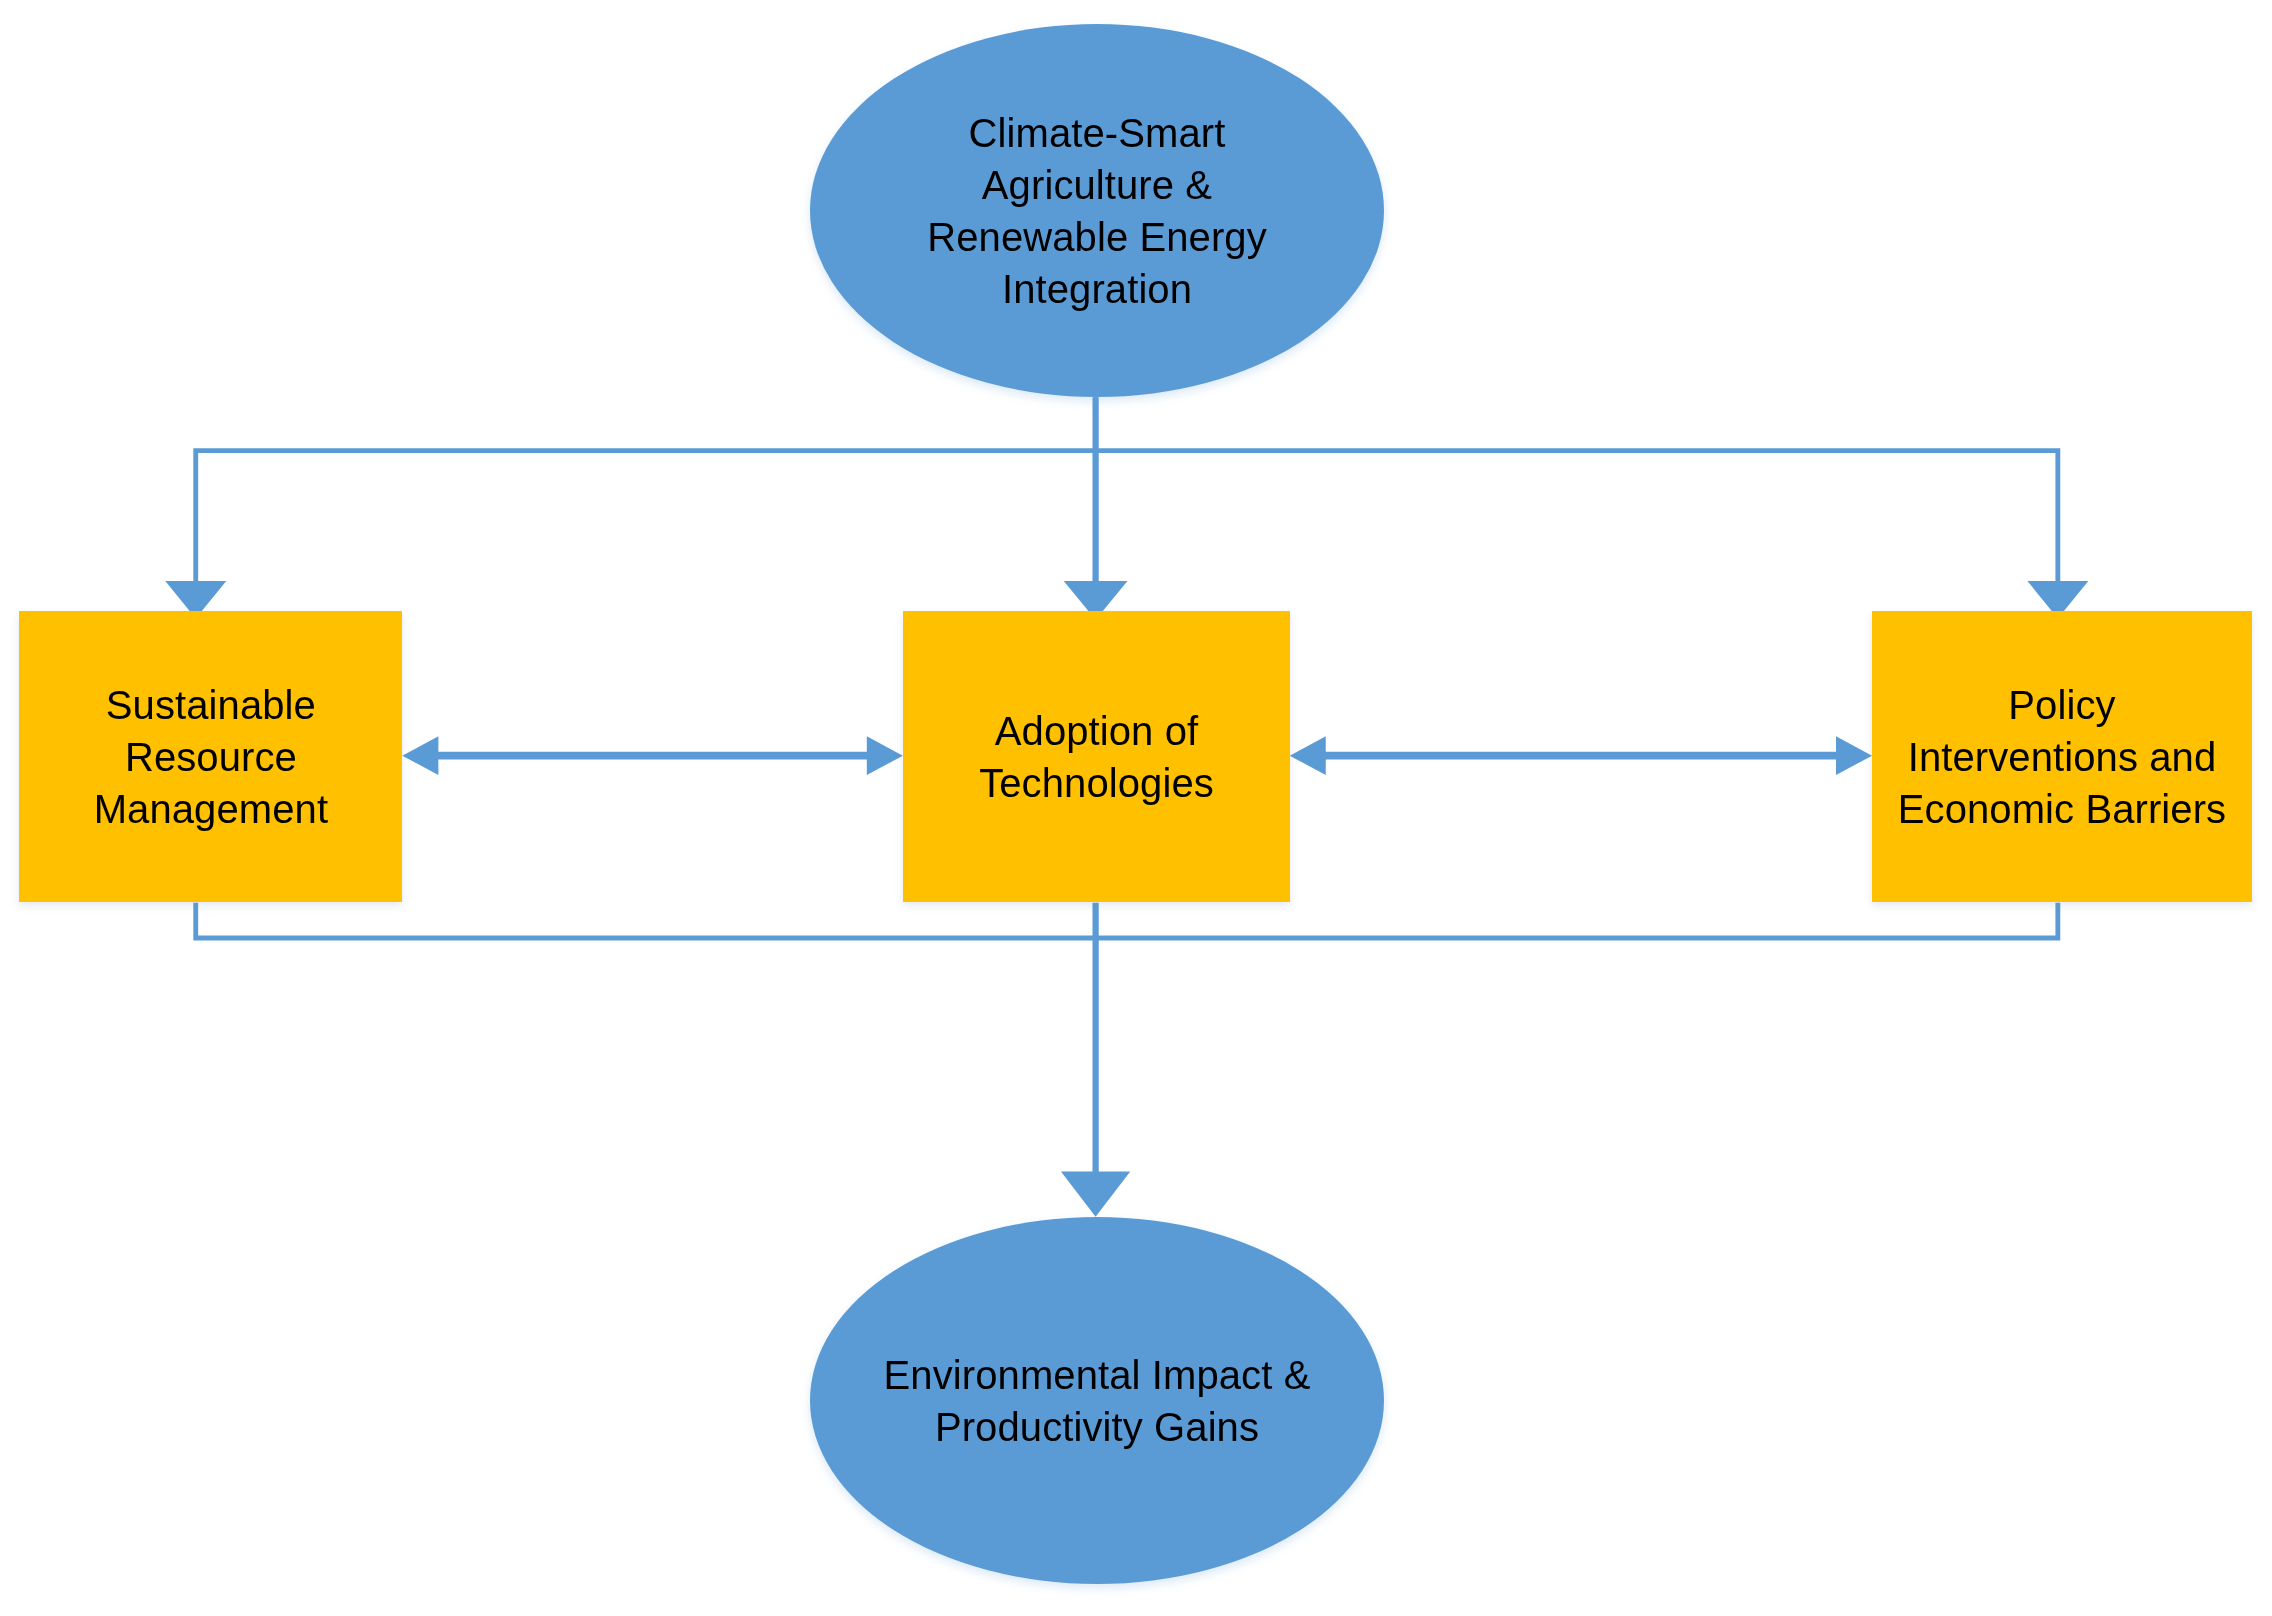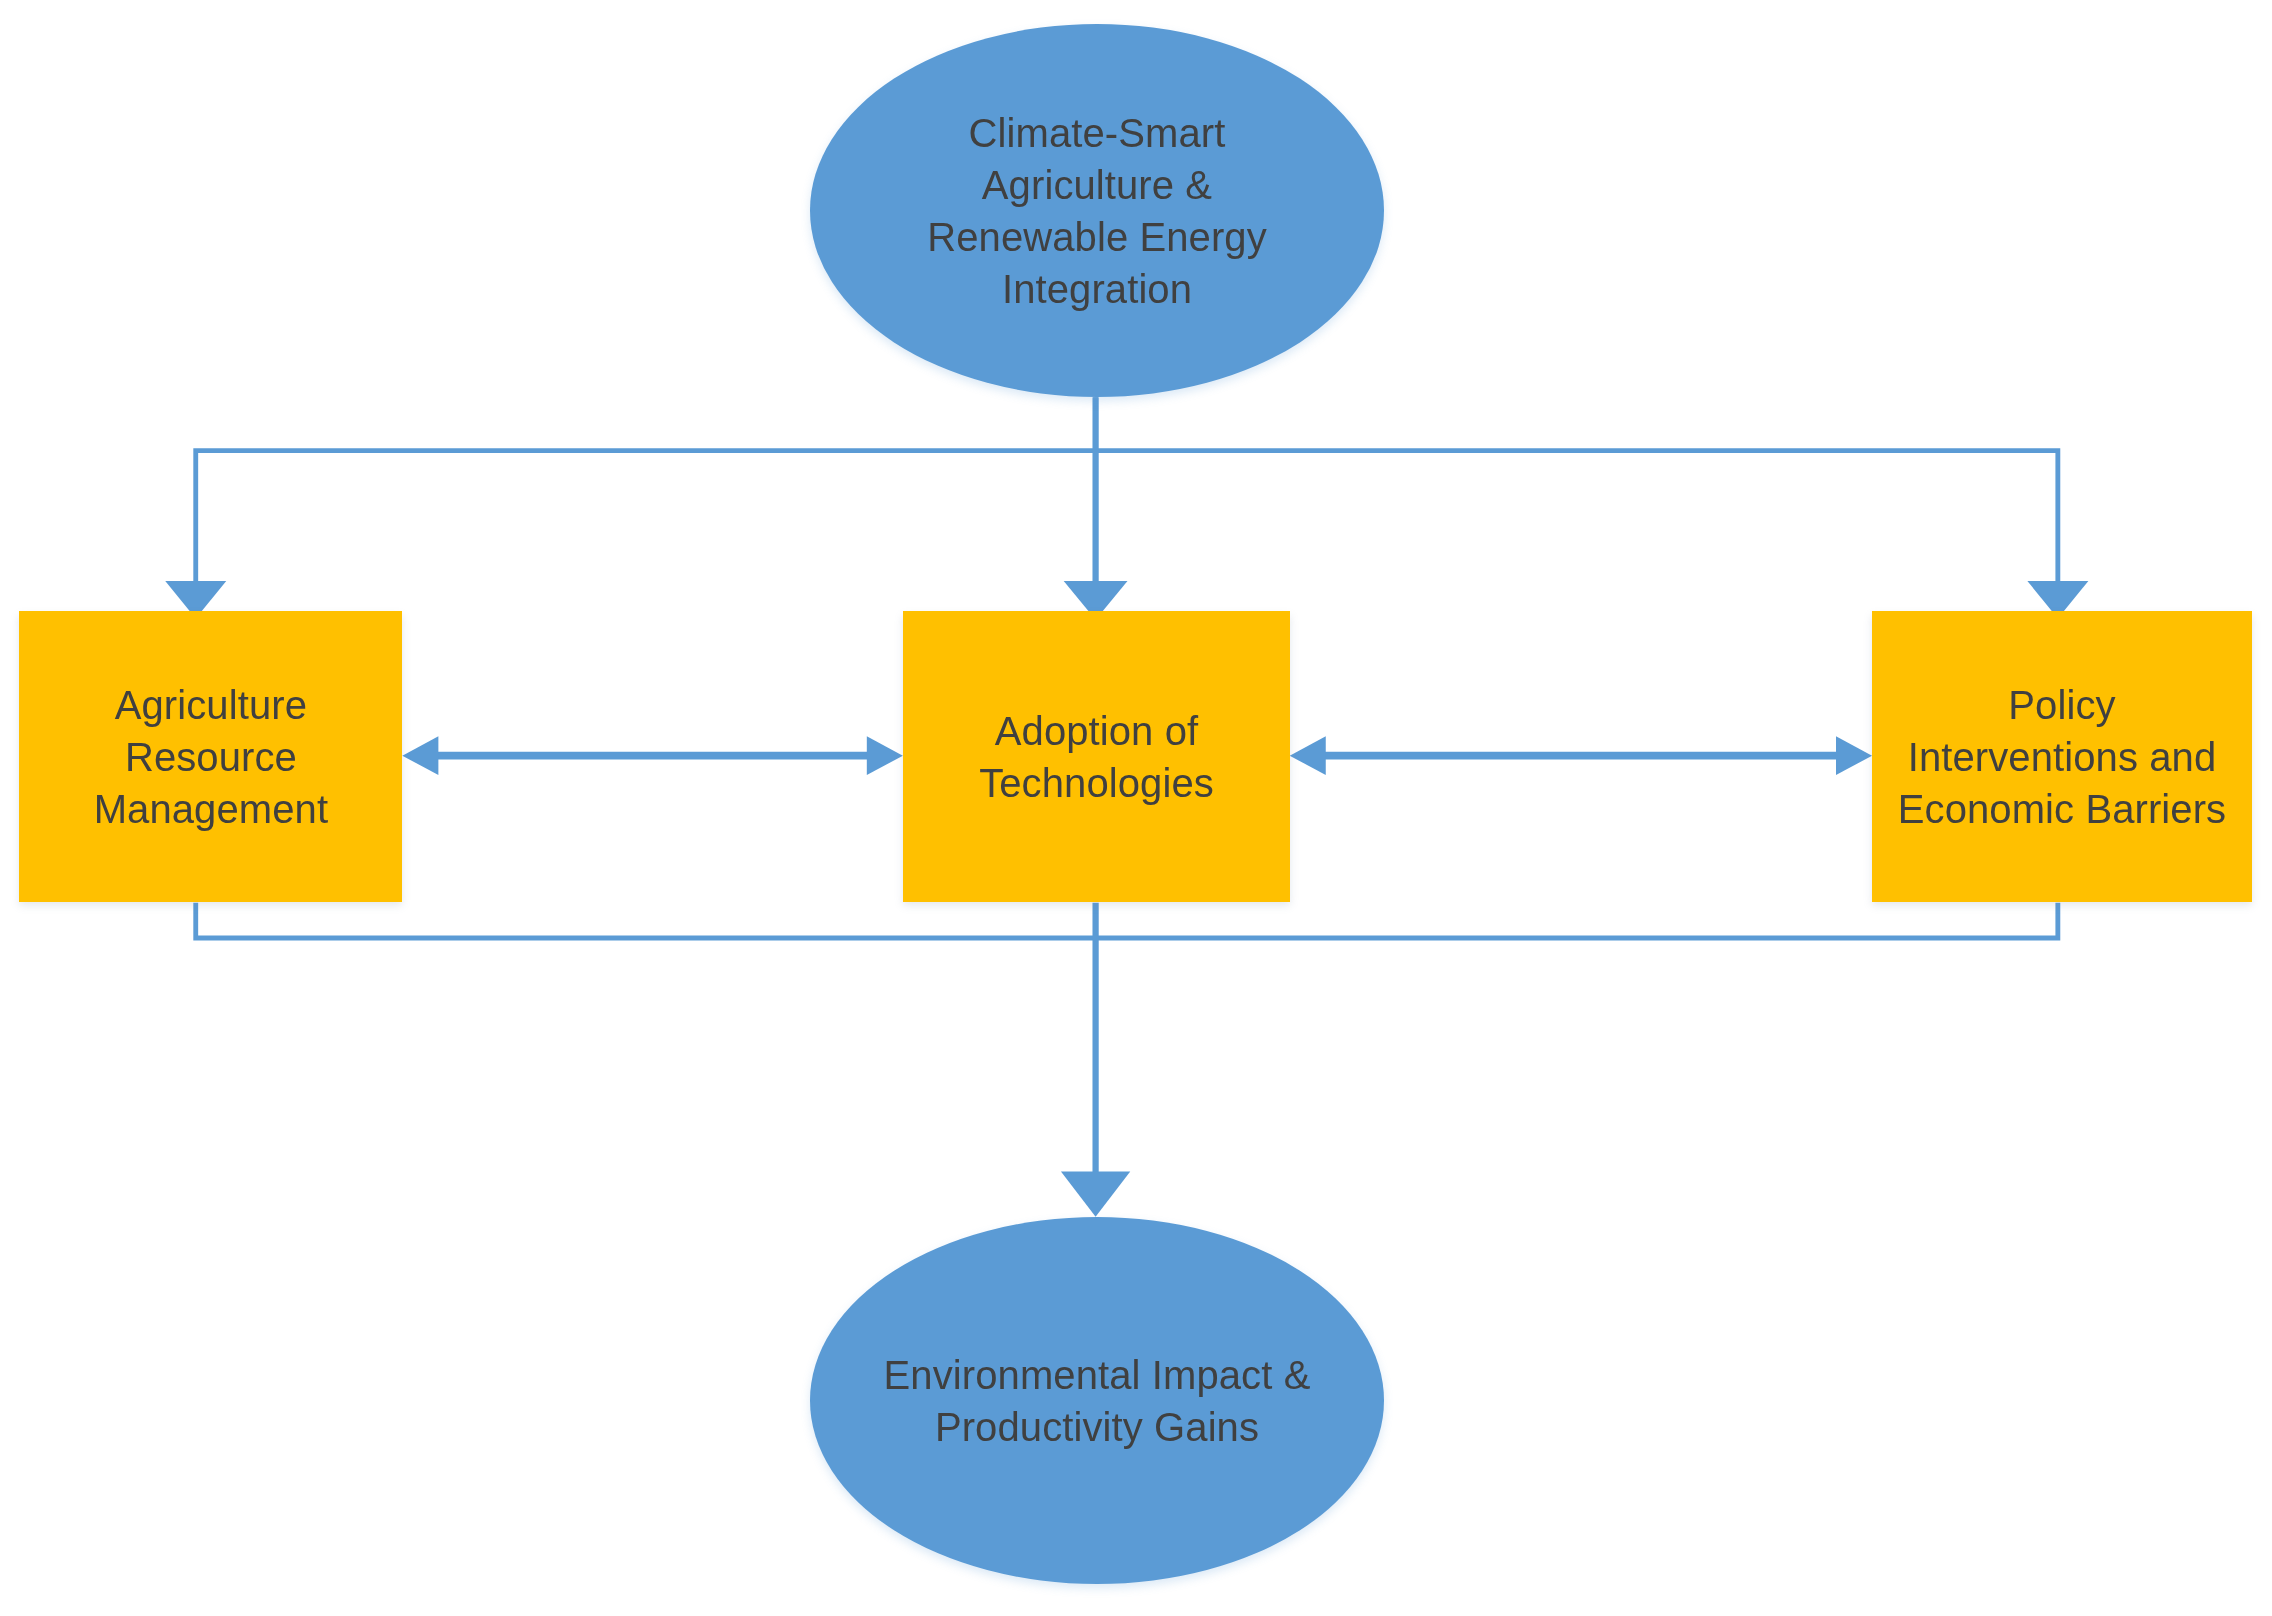--- a/index.html
+++ b/index.html
@@ -24,21 +24,21 @@
     top: 0;
     width: 2273px;
     height: 1616px;
   }
   .node {
     position: absolute;
     display: flex;
     align-items: center;
     justify-content: center;
     text-align: center;
-    color: #404040;
+    color: #000000;
     box-sizing: border-box;
   }
   .node-label {
     display: block;
     width: 100%;
     white-space: pre-line;
     line-height: 1.30;
     letter-spacing: 0.1px;
   }
   .ellipse-node {
@@ -150,21 +150,21 @@
   </svg>
 
   <div class="node ellipse-node" id="node-top-ellipse">
     <span class="node-label">Climate-Smart
 Agriculture &amp;
 Renewable Energy
 Integration</span>
   </div>
 
   <div class="node box-node" id="node-left-box">
-    <span class="node-label">Agriculture
+    <span class="node-label">Sustainable
 Resource
 Management</span>
   </div>
 
   <div class="node box-node" id="node-center-box">
     <span class="node-label">Adoption of
 Technologies</span>
   </div>
 
   <div class="node box-node" id="node-right-box">

